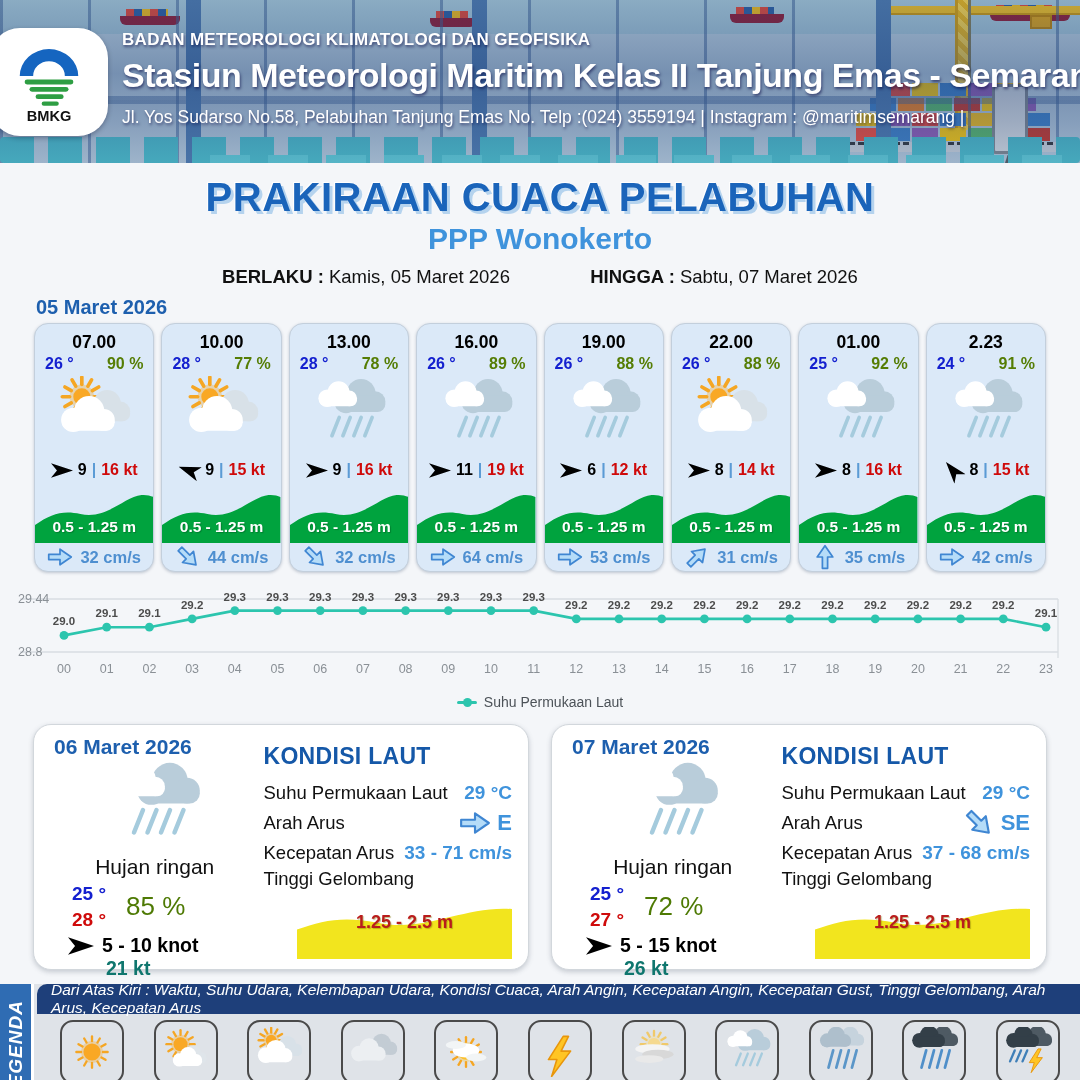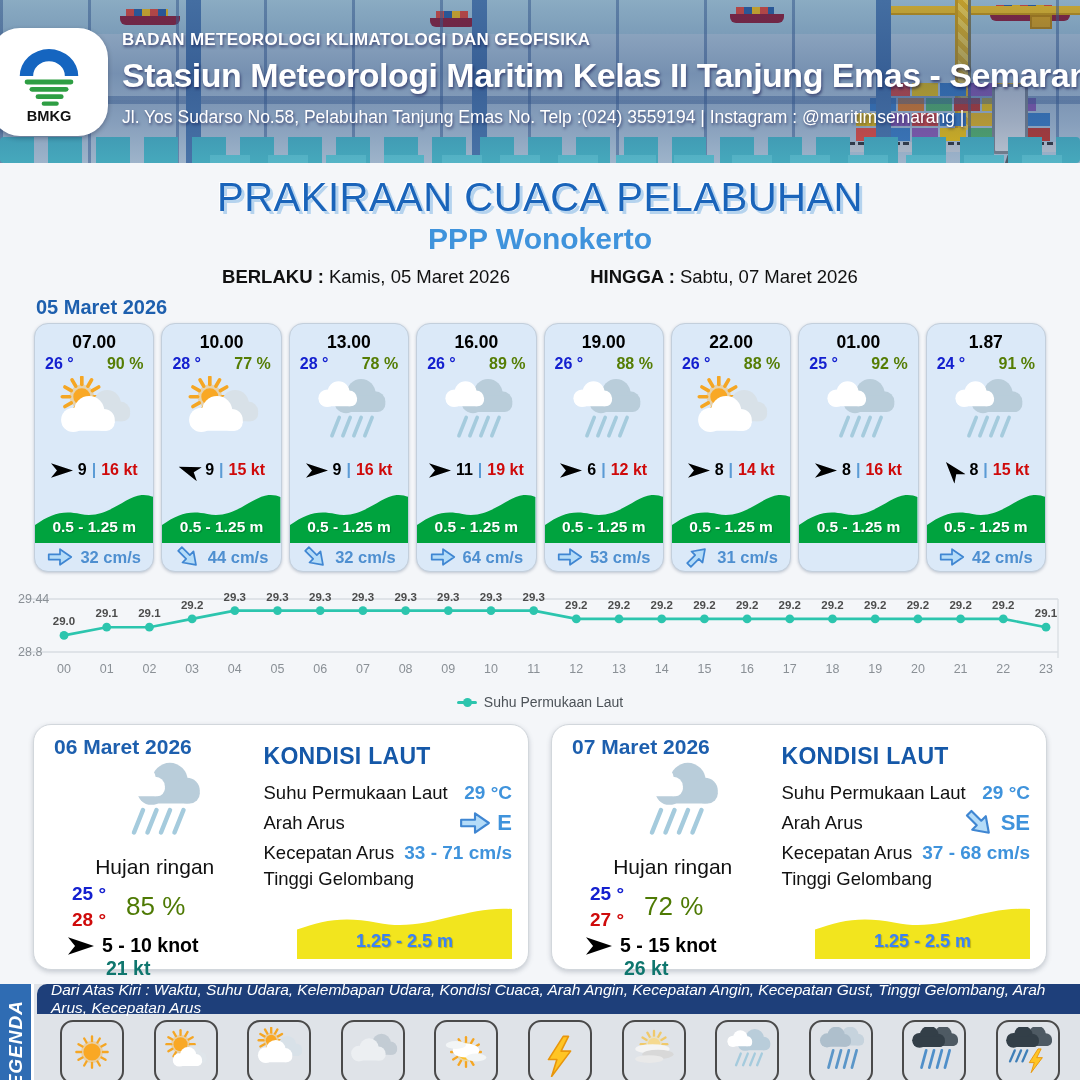--- a/index.html
+++ b/index.html
@@ -40,21 +40,21 @@
   .tint { position:absolute; inset:0; background:linear-gradient(180deg, rgba(27,60,120,.18) 0%, rgba(27,60,120,.42) 45%, rgba(32,64,126,.28) 75%, rgba(40,70,140,.12) 100%); }
   .logo-pill { position:absolute; top:28px; left:-10px; width:118px; height:108px; background:#fff; border-radius:30px;
     display:flex; align-items:center; justify-content:center; box-shadow:0 2px 5px rgba(0,0,30,.3); }
   .hero-text { position:absolute; top:30px; left:122px; right:20px; color:#fff; text-shadow:1px 2px 3px rgba(0,0,60,.55); }
   .hero-line1 { font-size:17px; font-weight:bold; letter-spacing:.3px; }
   .hero-line2 { font-size:34px; font-weight:bold; letter-spacing:-.5px; margin-top:6px; white-space:nowrap; }
   .hero-line3 { font-size:17.5px; margin-top:12px; }
 
   
   .title-wrap { text-align:center; padding-top:12px; }
-  .main-title { font-size:40px; font-weight:normal; letter-spacing:.5px; color:#1a64ba;
+  .main-title { font-size:40px; font-weight:bold; letter-spacing:.5px; color:#1a64ba;
     text-shadow:-1px -1px 0 #ffffff, 3px 3px 0 #b5d3ee; }
   .sub-title { font-size:30px; font-weight:bold; color:#3f93dc; margin-top:2px; }
   .validity { margin-top:10px; font-size:18.5px; color:#111; }
   .validity b { font-weight:bold; }
   .validity .gap { display:inline-block; width:70px; }
   .day-label { margin:8px 0 4px 36px; font-size:20px; font-weight:bold; color:#1d5fae; }
 
   
   .cards { display:flex; gap:7px; width:1012px; margin:0 auto;justify-content:space-between; }
   .hcard { flex:1; background:#dbe9f8; border:1px solid #c3cfdc; border-radius:14px; overflow:hidden;
@@ -91,21 +91,21 @@
   .dc-tmin { color:#1420cf; } .dc-tmax { color:#cf0a0a; }
   .dc-hum { font-size:26px; font-weight:normal; color:#4e7a04; }
   .dc-windrow { display:flex; align-items:center; gap:8px; margin-left:14px; font-size:19.5px; font-weight:bold; color:#000; }
   .dc-gust { margin-left:52px; font-size:19.5px; font-weight:bold; color:#0f766e; }
   .dc-right { flex:1; display:flex; flex-direction:column; padding-top:8px; }
   .dc-sea-title { font-size:23px; font-weight:bold; color:#1558a8; letter-spacing:.3px; margin-bottom:8px; }
   .sea-row { display:flex; justify-content:space-between; align-items:center; font-size:18.5px; color:#111; min-height:30px; }
   .sea-val { color:#3f93dc; font-weight:bold; font-size:19px; display:flex; align-items:center; gap:6px; }
   .sea-wave { position:relative; width:215px; height:64px; margin-left:auto; margin-top:2px; }
   .sea-wave svg { position:absolute; inset:0; width:100%; height:100%; }
-  .sea-wave span { position:absolute; left:0; right:0; bottom:7px; text-align:center; color:#3b82f6; font-weight:bold; font-size:18px; text-shadow:1px 1px 1px rgba(120,110,0,.45); }
+  .sea-wave span { position:absolute; left:0; right:0; bottom:26px; text-align:center; color:#b91c1c; font-weight:bold; font-size:18px; text-shadow:1px 1px 1px rgba(120,110,0,.45); }
 
   
   .legend { position:relative; margin-top:14px; height:132px; background:#dfe3e8; }
   .legend-side { position:absolute; left:0; top:0; bottom:0; width:34px; background:#2f6cb3; border-right:3px solid #fff;
     display:flex; align-items:center; justify-content:center; }
   .legend-side span { transform:rotate(-90deg); color:#fff; font-weight:bold; font-style:italic; font-size:19px; letter-spacing:1px; white-space:nowrap; }
   .legend-caption { position:absolute; left:37px; right:0; top:0; height:30px; background:#1e3f7a; border-top-left-radius:10px;
     display:flex; align-items:center; padding-left:14px; color:#fff; font-style:italic; font-size:15.5px; }
   .legend-items { position:absolute; left:48px; right:8px; top:36px; display:flex; justify-content:space-between; }
   .legend-item { width:88px; text-align:center; }
@@ -534,23 +534,29 @@
        <span>8</span>
        <span class="sep">|</span>
        <span class="hc-gust">16 kt</span>
      </div>
      <div class="hc-wave">
         <svg viewBox="0 0 120 56" preserveAspectRatio="none">
   <path d="M0,38 C16,27 28,23 46,27 C72,33 90,10 108,8 C113,7.6 117,8.6 120,10 L120,56 L0,56 Z" fill="#00a33e"></path>
         </svg>
         <span>0.5 - 1.25 m</span>
       </div>
+     <div class="hc-cur">
+       <svg width="26" height="20" viewBox="0 0 30 22" style="transform:rotate(-90deg)">
+    <path d="M2,8 h13 v-6 l13,9 -13,9 v-6 h-13 z" fill="#b5dcf8" stroke="#3f86d2" stroke-width="2" stroke-linejoin="round"></path>
+        </svg>
+       <span>35 cm/s</span>
+     </div>
     </div>
     <div class="hcard">
-      <div class="hc-time">1.87</div>
+      <div class="hc-time">2.23</div>
      <div class="hc-th">
        <span class="hc-temp">24 °</span>
        <span class="hc-hum">91 %</span>
      </div>
      <div class="hc-icon">
         <svg width="78" height="78" viewBox="0 0 64 64">
           <g transform="translate(40 22) scale(0.95)" fill="#b9cdda">
     <circle cx="-11" cy="-1" r="10"></circle>
             <circle cx="2" cy="-8" r="12.5"></circle>
             <circle cx="14" cy="-1" r="9"></circle>

